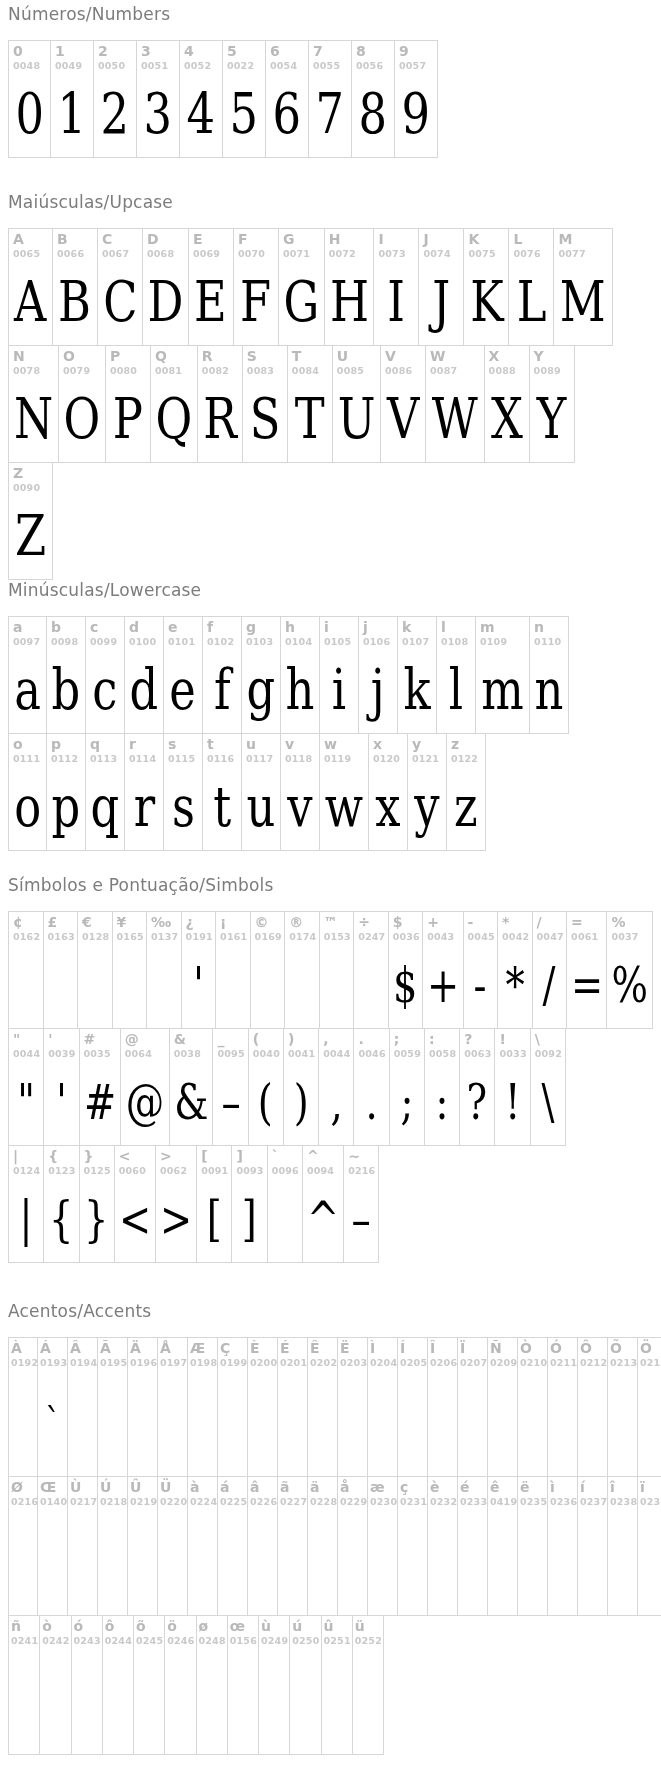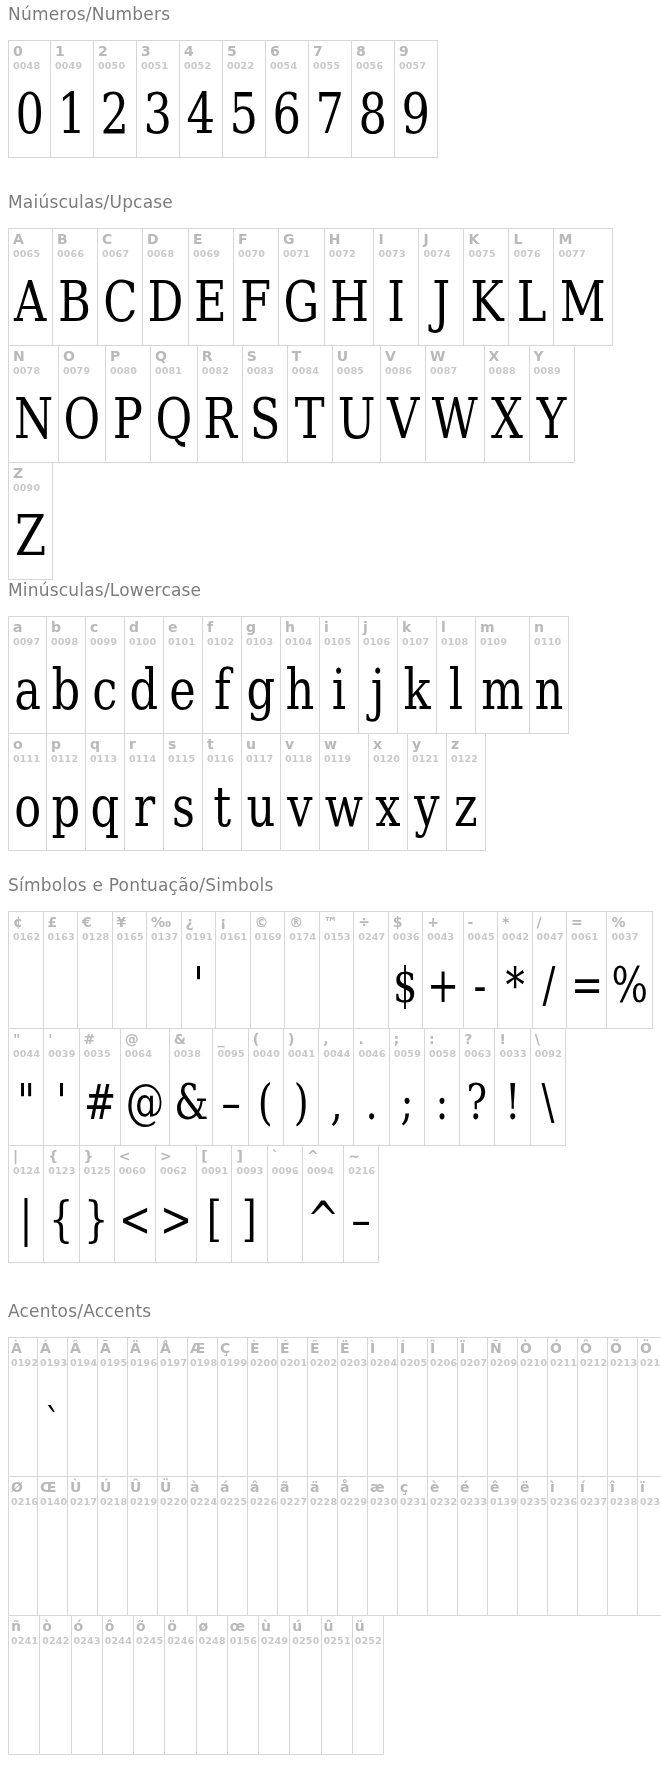--- a/index.html
+++ b/index.html
@@ -1367,21 +1367,21 @@
             <div class="cell-char">é</div>
             <div class="cell-code">0233</div>
           </div>
           <div class="cell-glyph">
             <span></span>
           </div>
         </div>
         <div class="char-cell">
           <div class="cell-head">
             <div class="cell-char">ê</div>
-            <div class="cell-code">0139</div>
+            <div class="cell-code">0419</div>
           </div>
           <div class="cell-glyph">
             <span></span>
           </div>
         </div>
         <div class="char-cell">
           <div class="cell-head">
             <div class="cell-char">ë</div>
             <div class="cell-code">0235</div>
           </div>

